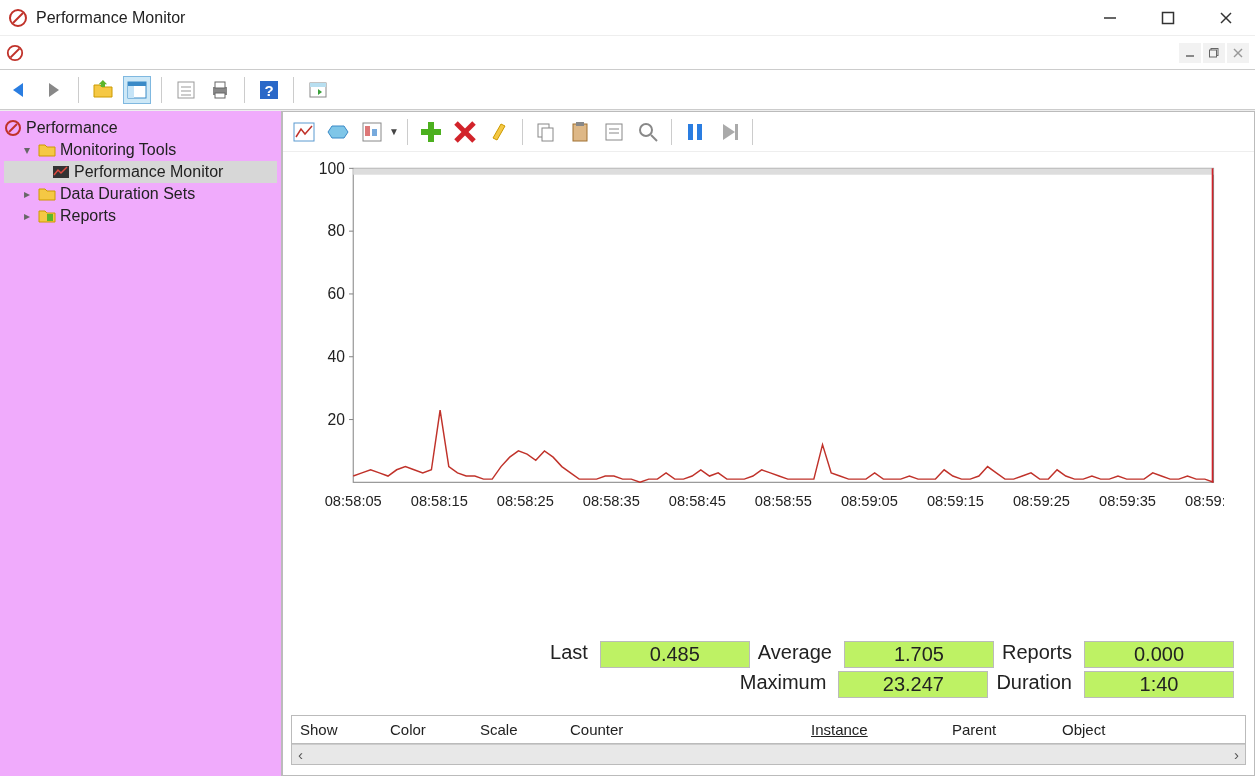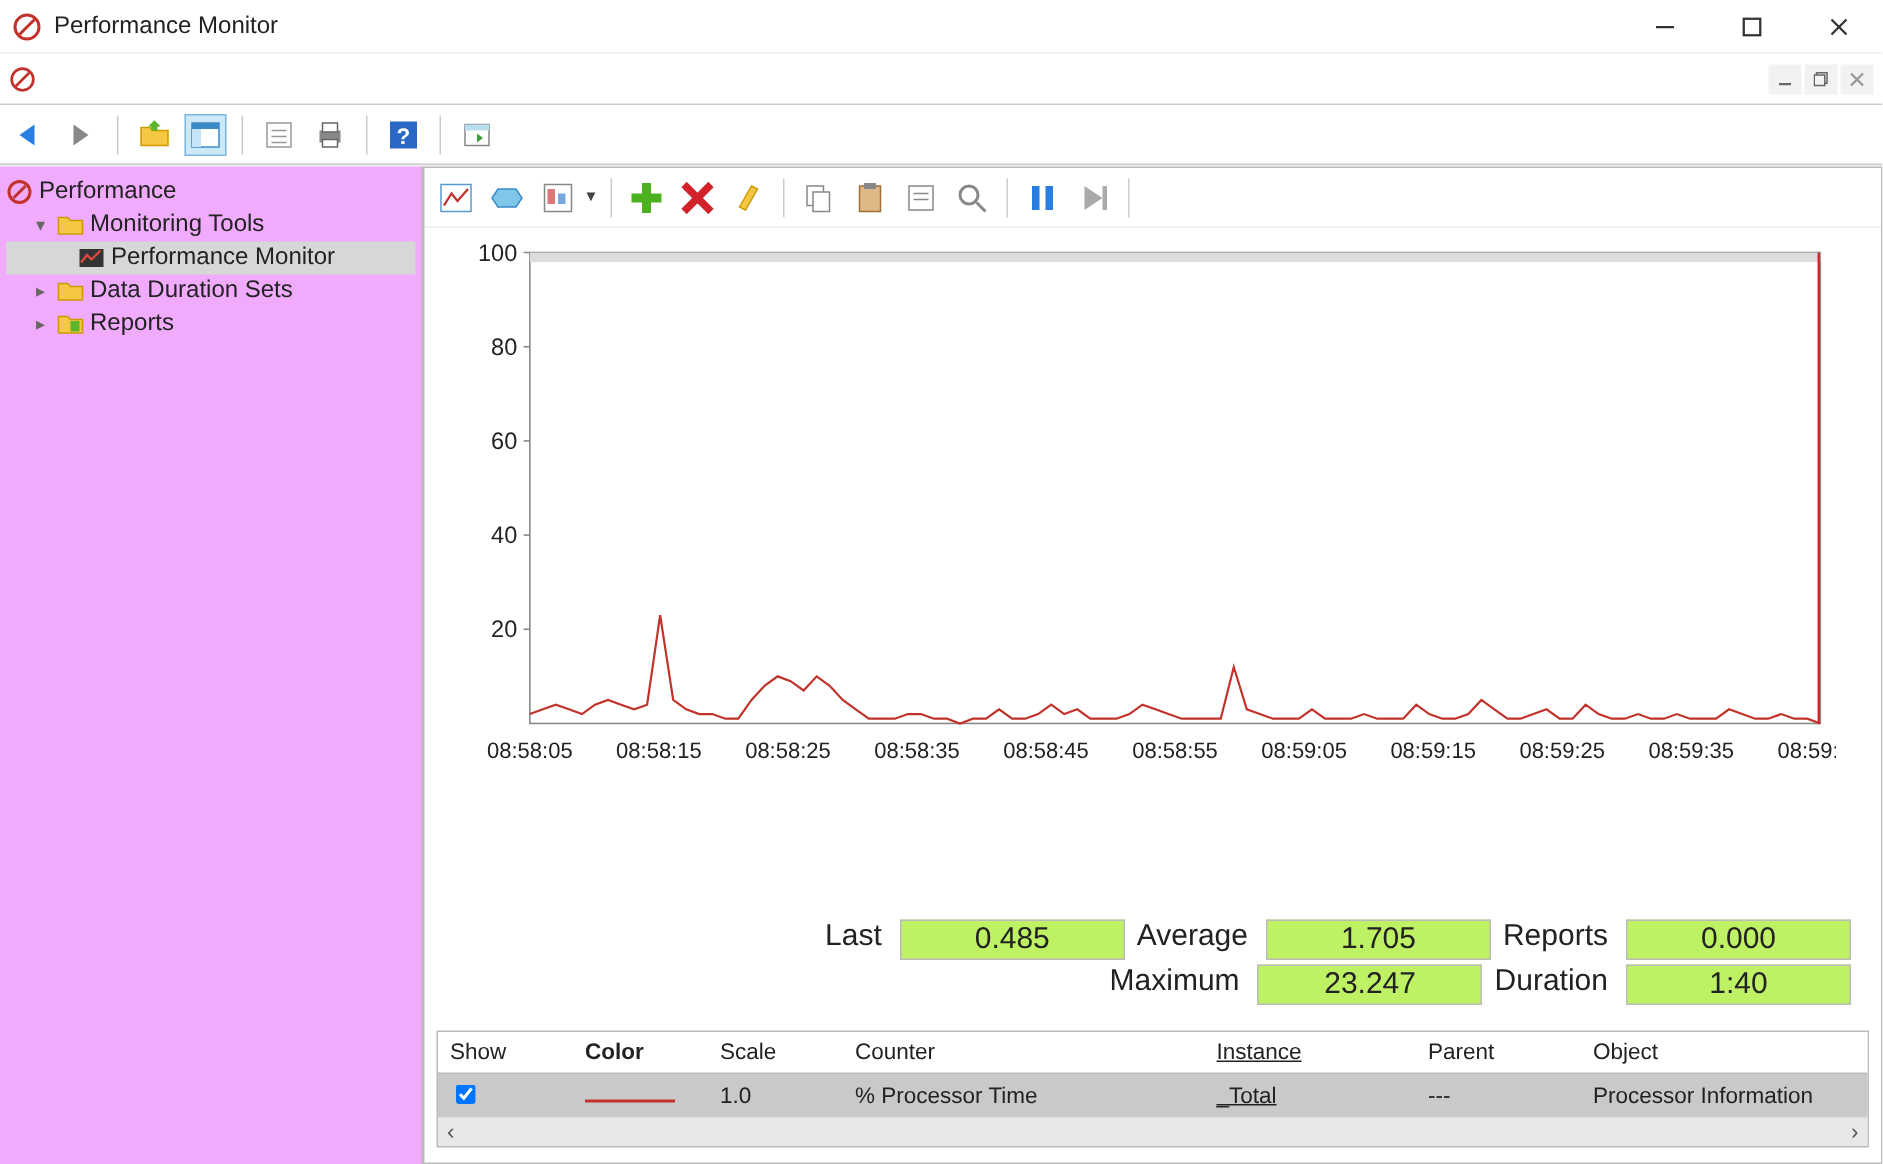--- a/index.html
+++ b/index.html
@@ -77,21 +77,21 @@
   .stats { padding: 8px 20px 8px 0; text-align:right; font-size:20px; }
   .stats-row { display:flex; justify-content:flex-end; gap:8px; margin:3px 0; }
   .stat-label { width:auto; padding-right:4px; }
   .stat-box { width: 150px; text-align:center; border:1px solid #bbb; padding:1px 6px; background:#bef264; }
   
   .legend { margin:6px 8px 10px 8px; border:1px solid #bbb; background:#fff; font-size:15px; }
   .legend-header, .legend-row { display:flex; align-items:center; height:28px; }
   .legend-header { background:#fff; border-bottom:1px solid #bbb; }
   .legend-row { background:#c9c9c9; }
   .lg-col { padding:0 8px; white-space:nowrap; overflow:hidden; text-overflow:ellipsis; }
-  .c-show { width:90px; } .c-color { width:90px;font-weight:bold; } .c-scale { width:90px; }
+  .c-show { width:90px; } .c-color { width:90px; } .c-scale { width:90px; }
   .c-counter { flex:1.8; } .c-instance { flex:1;text-decoration:underline; } .c-parent { width:110px; } .c-object { flex:1.4; }
   .color-swatch { display:inline-block; width:60px; border-top:2px solid #c0322a; margin-top:6px; }
   .legend-scroll { display:flex; align-items:center; justify-content:space-between; height:20px; background:#e8e8e8; padding:0 6px; color:#555; border-top:1px solid #ccc; }
   
   svg { display:block; }
 </style>
 </head>
 <body>
 
 <div class="titlebar">
@@ -391,28 +391,19 @@
     <div class="legend">
       <div class="legend-header">
         <div class="lg-col c-show">Show</div>
         <div class="lg-col c-color">Color</div>
         <div class="lg-col c-scale">Scale</div>
         <div class="lg-col c-counter">Counter</div>
         <div class="lg-col c-instance">Instance</div>
         <div class="lg-col c-parent">Parent</div>
         <div class="lg-col c-object">Object</div>
       </div>
-      <div class="legend-row">
-        <div class="lg-col c-show"><input type="checkbox" checked="" style=""></div>
-        <div class="lg-col c-color"><span class="color-swatch"></span></div>
-        <div class="lg-col c-scale">1.0</div>
-        <div class="lg-col c-counter">% Processor Time</div>
-        <div class="lg-col c-instance">_Total</div>
-        <div class="lg-col c-parent">---</div>
-        <div class="lg-col c-object">Processor Information</div>
-      </div>
       <div class="legend-scroll">
           <span>‹</span>
           <span>›</span>
         </div>
     </div>
   </div>
 </div>
 
 </body></html>

